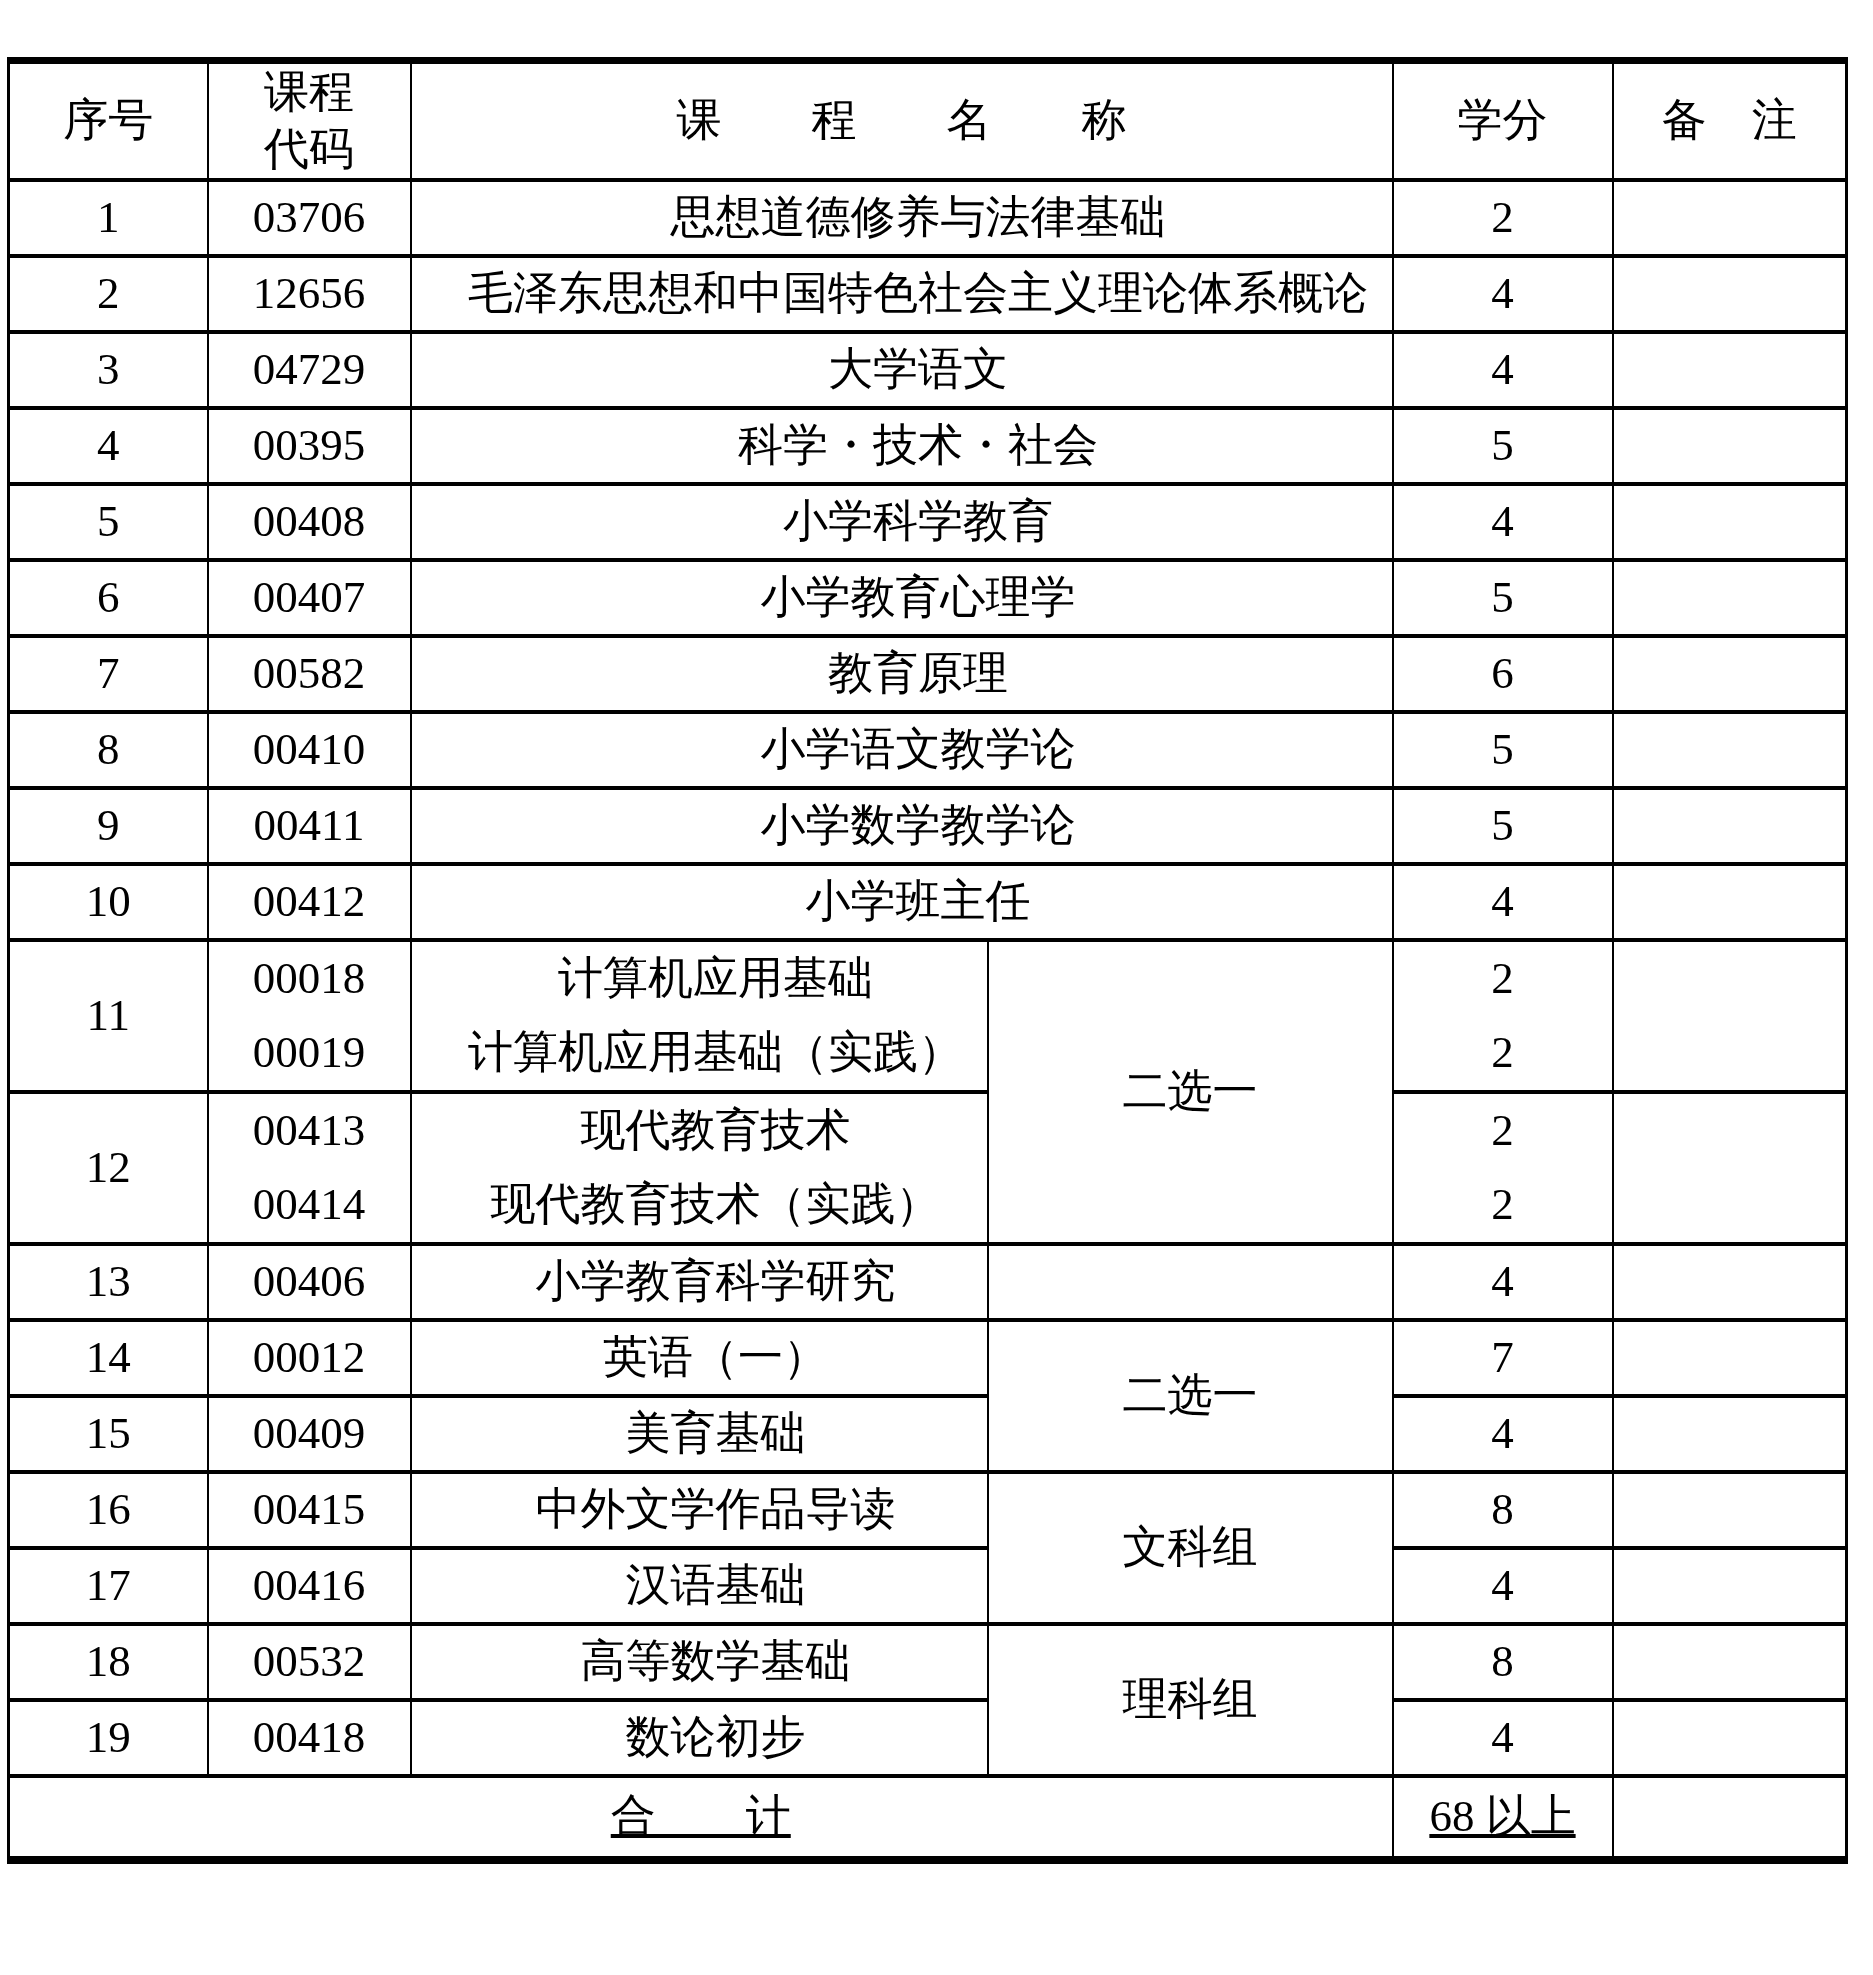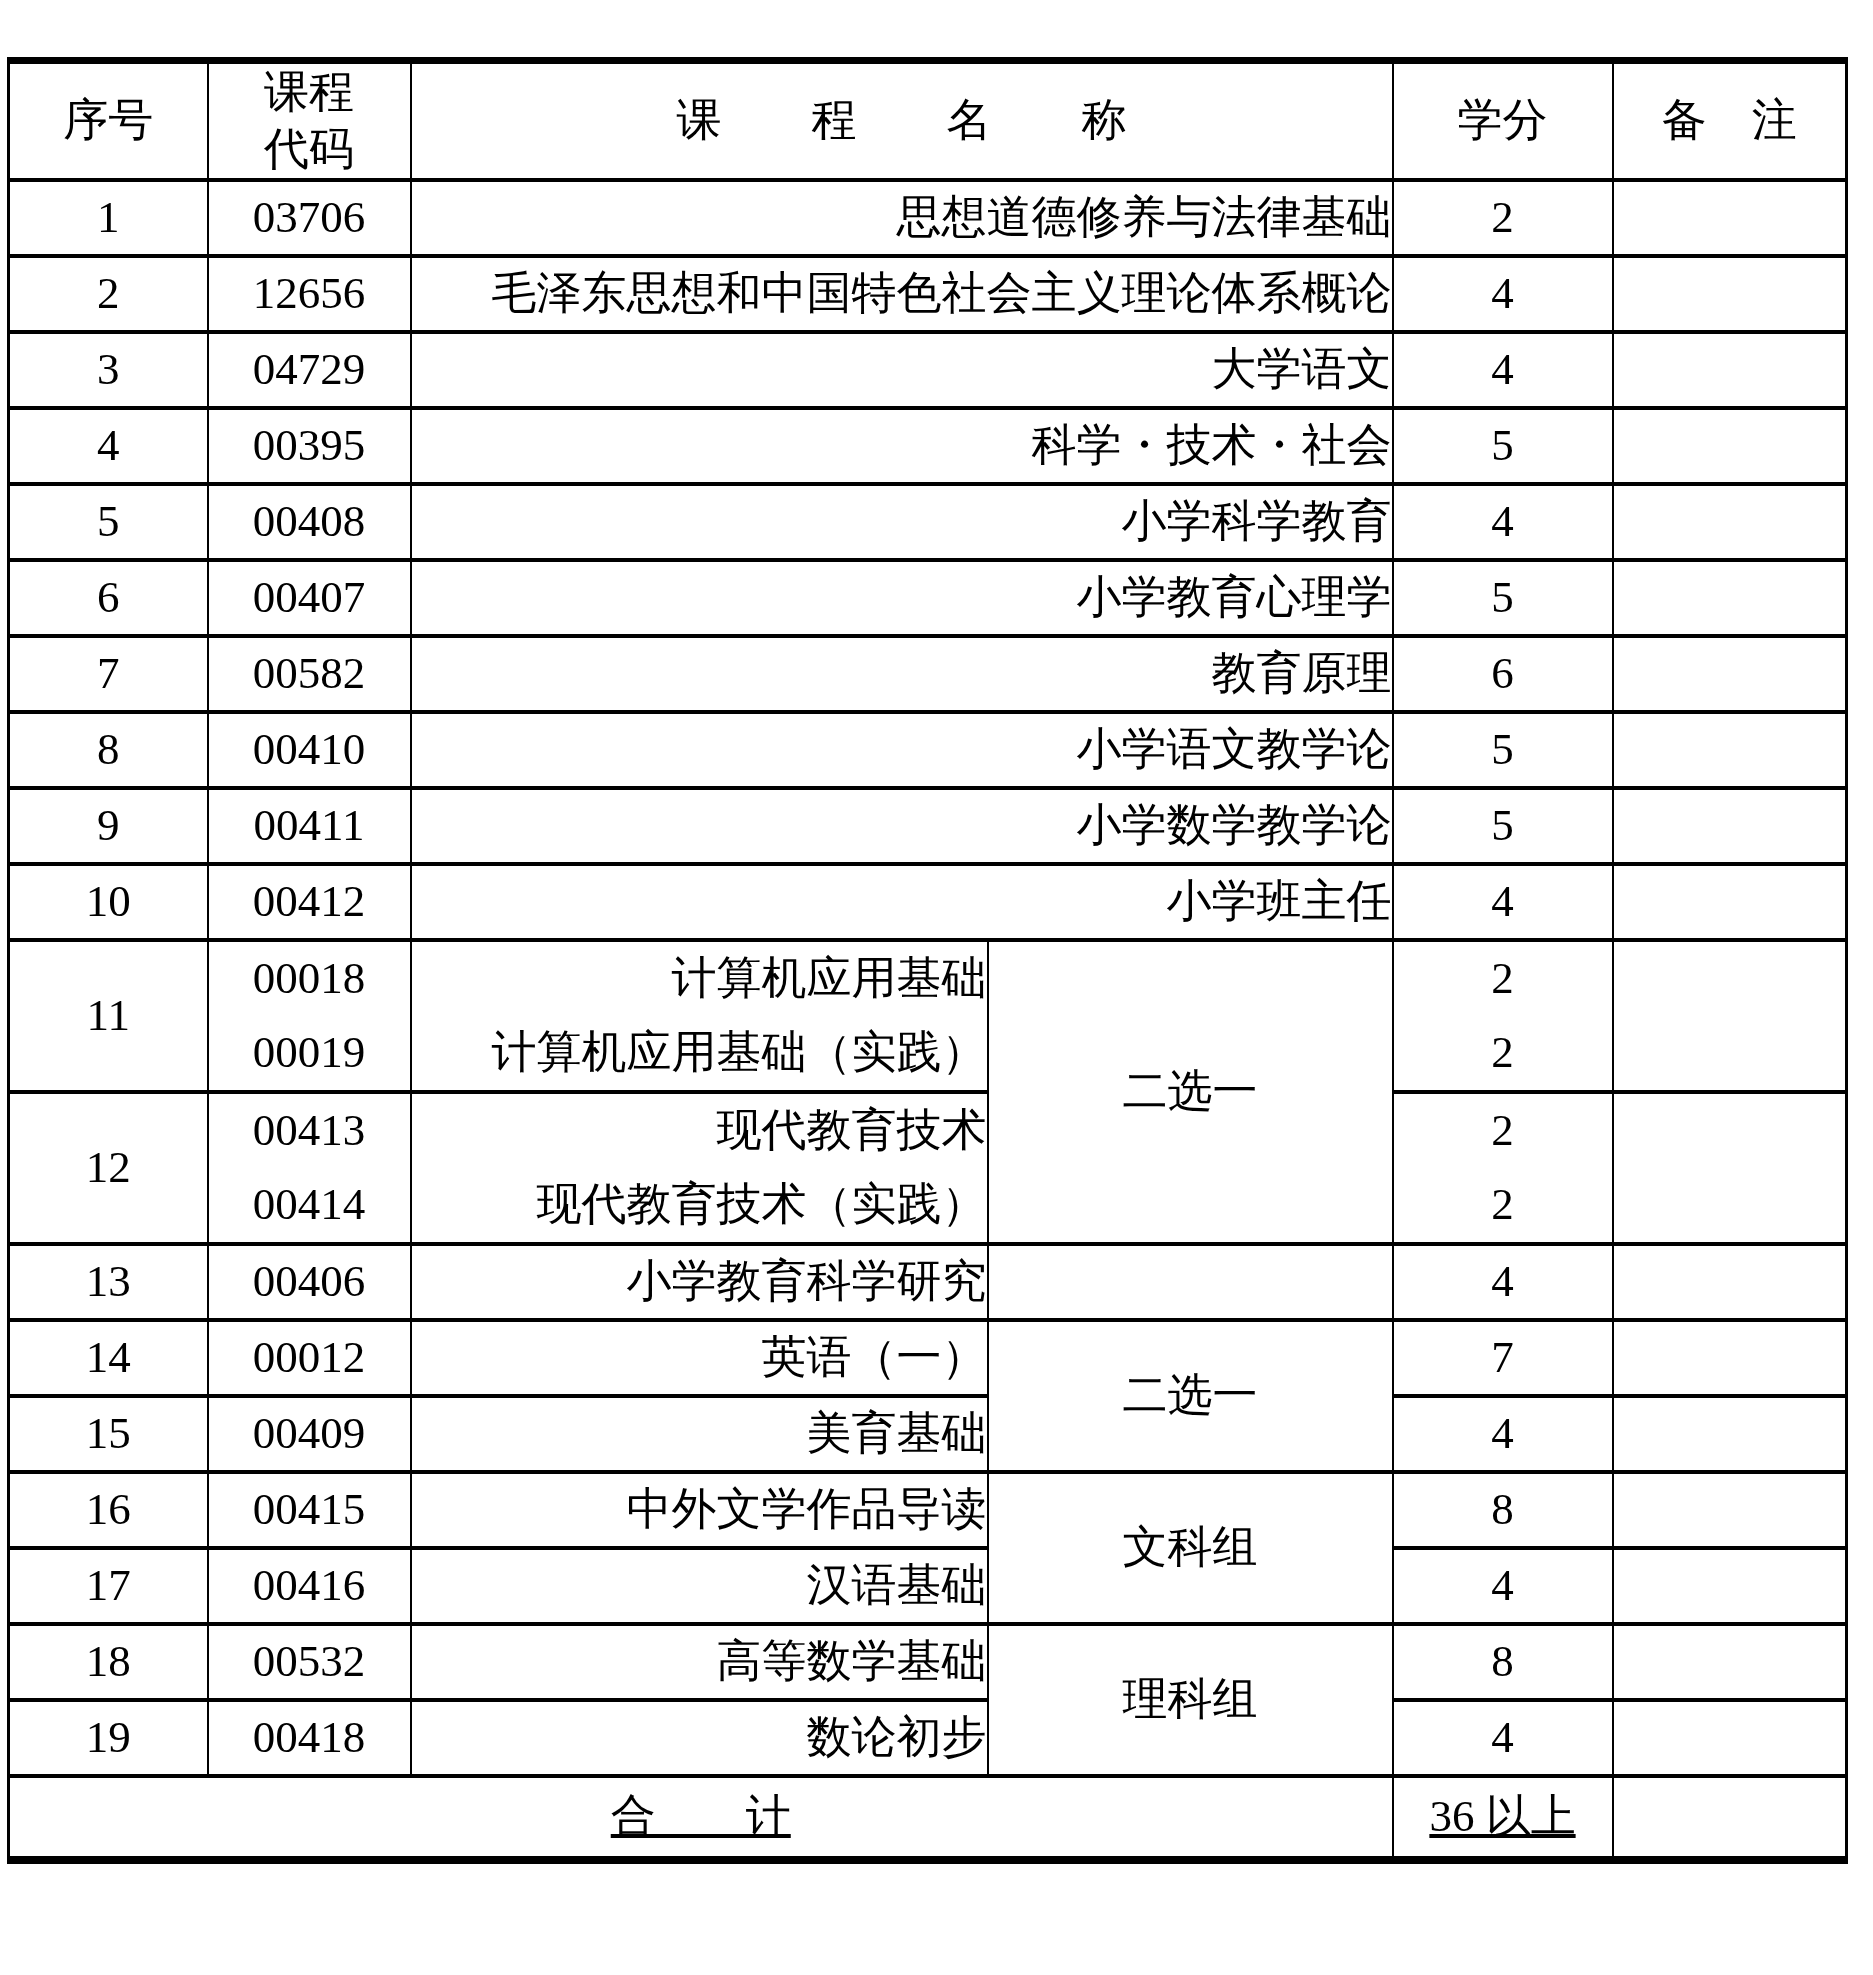--- a/index.html
+++ b/index.html
@@ -36,21 +36,21 @@
     font-size: 45px;
     line-height: 1.15;
     font-weight: normal;
     white-space: nowrap;
     overflow: hidden;
   }
   tr.hdr  { height: 116px; }
   tr.r    { height: 76px; }
   tr.tot  { height: 84px; text-decoration: underline; }
   .c      { text-align: center; }
-  .name   { text-align: right; padding-left: 33px; }
+  .name   { text-align: center; padding-left: 33px; }
   
   .nb     { border-top-style: hidden; }
   .code-two-line span { display: block; line-height: 57px; }
 </style>
 </head>
 <body>
 
 <table class="course-table">
   <colgroup>
     <col style="width:199px">
@@ -223,18 +223,18 @@
   <tr class="r">
     <td class="c">19</td>
     <td class="c">00418</td>
     <td class="name">数论初步</td>
     <td class="c">4</td>
     <td></td>
   </tr>
 
   <tr class="tot">
     <td class="c" colspan="4">合　　计</td>
-    <td class="c">36 以上</td>
+    <td class="c">68 以上</td>
     <td></td>
   </tr>
 </tbody>
   </table>
 
 
 </body></html>

